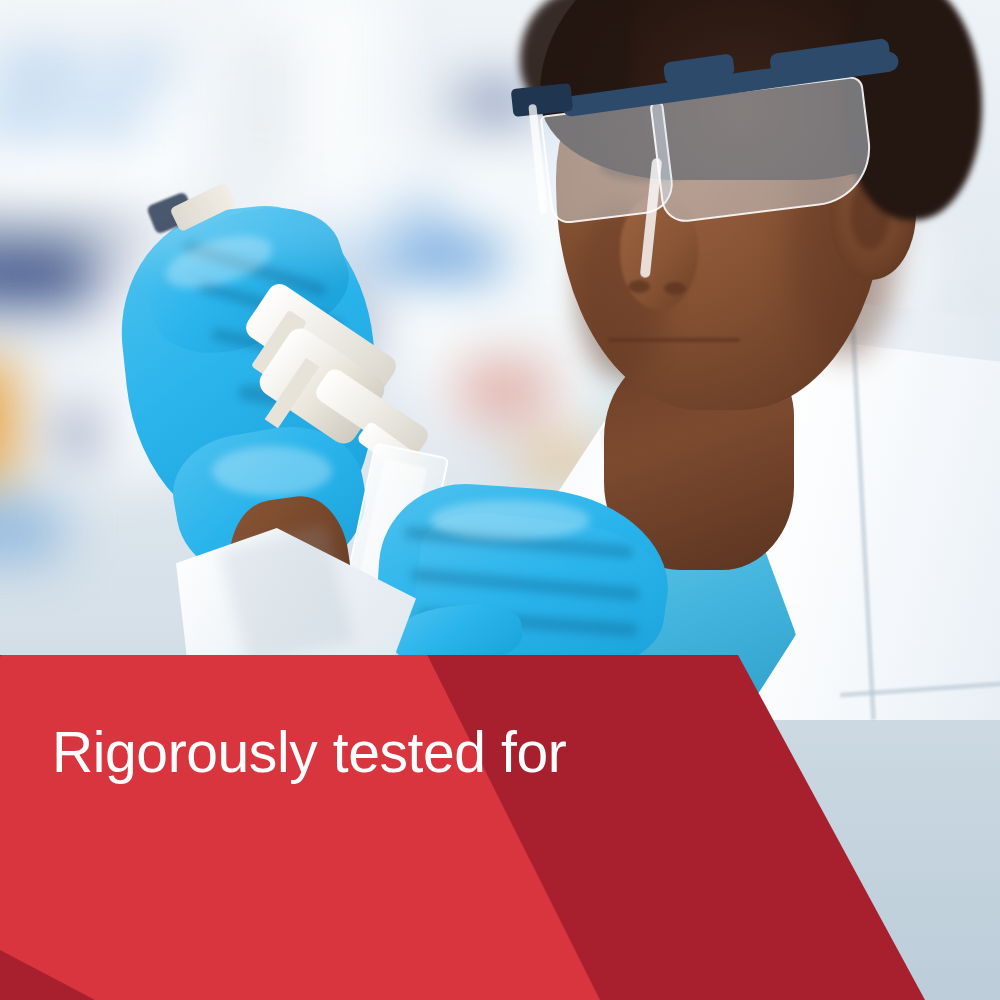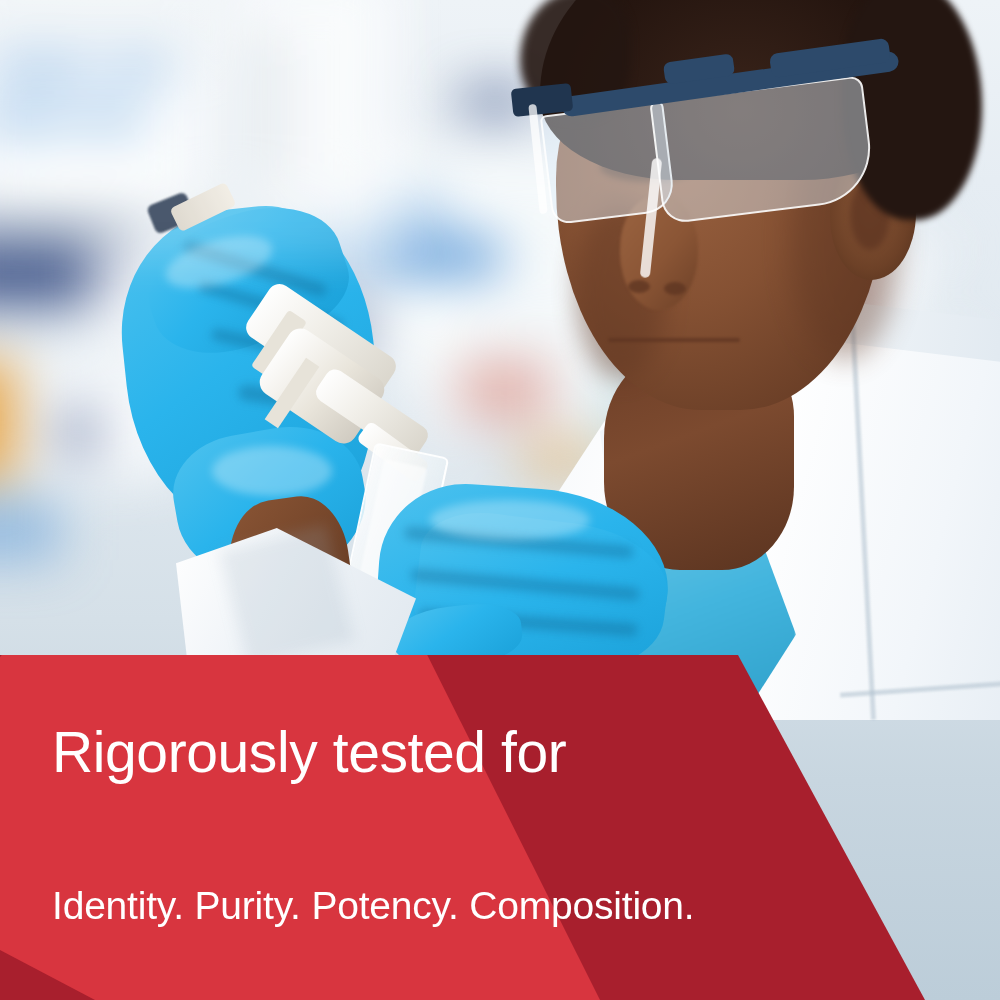--- a/index.html
+++ b/index.html
@@ -304,16 +304,15 @@
         <clipPath id="bannerClip">
           <polygon points="0,655 738,655 925,1000 0,1000"></polygon>
         </clipPath>
       </defs>
     </svg>
 
     <div class="headline-wrap">
       <div class="headline">Rigorously tested for</div>
     </div>
 
-    <div class="subhead">Identity. Purity. Potency. Composition.</div>
   </div>
 
 </div>
 
 </body></html>

